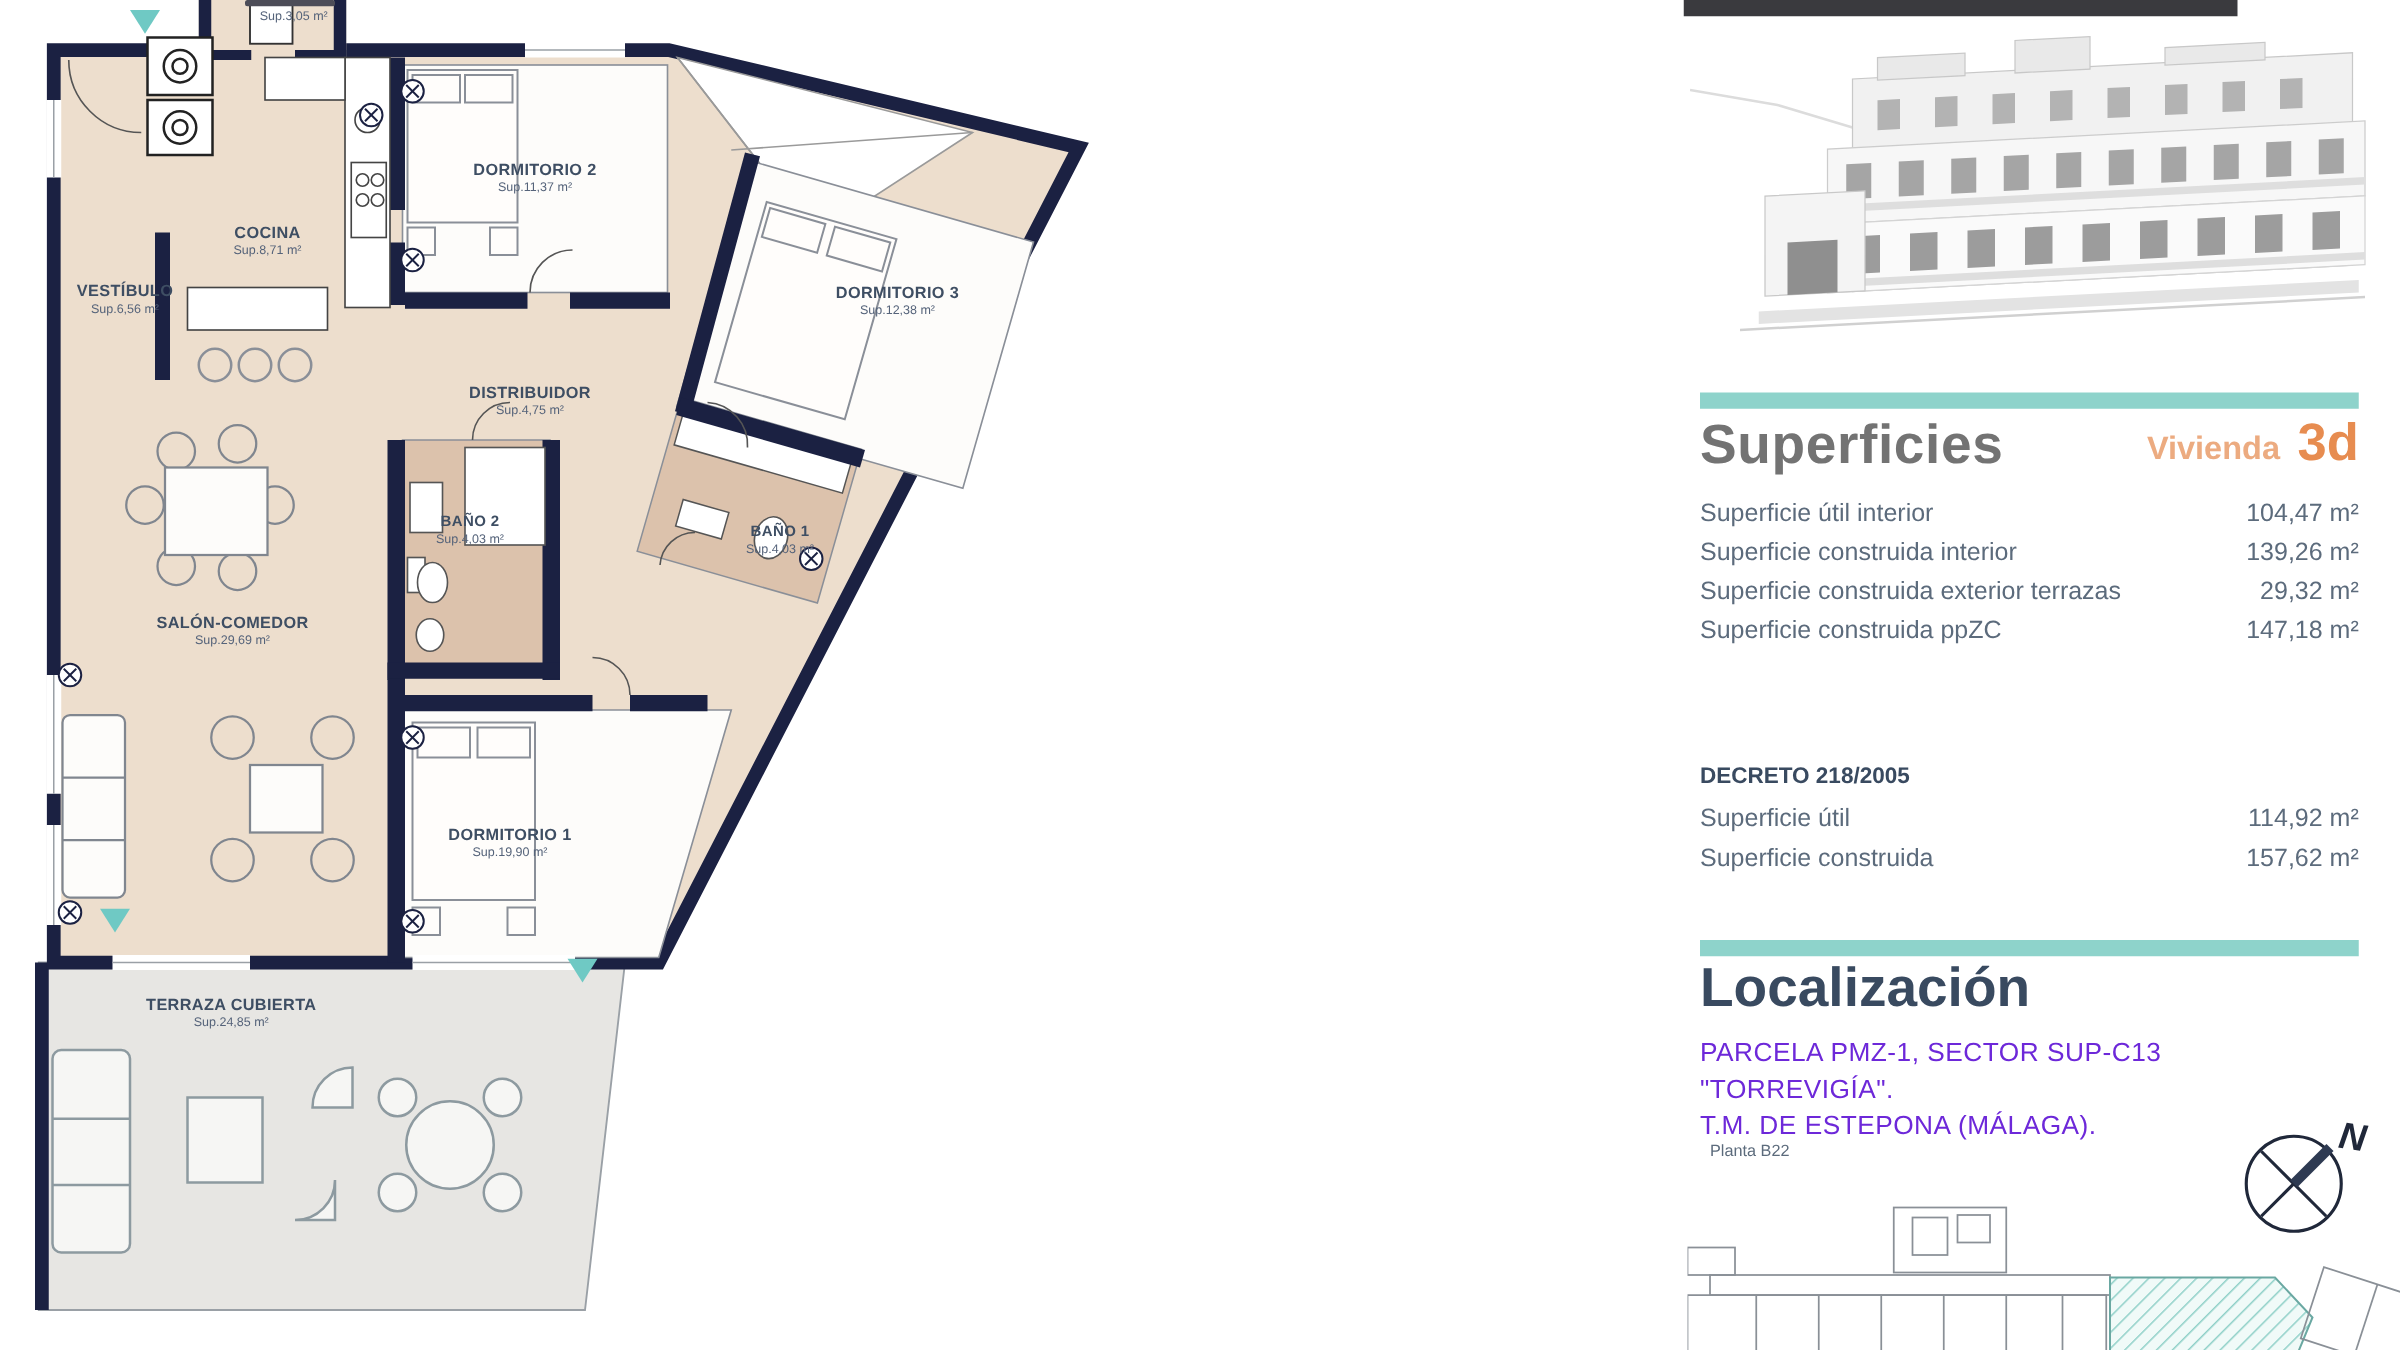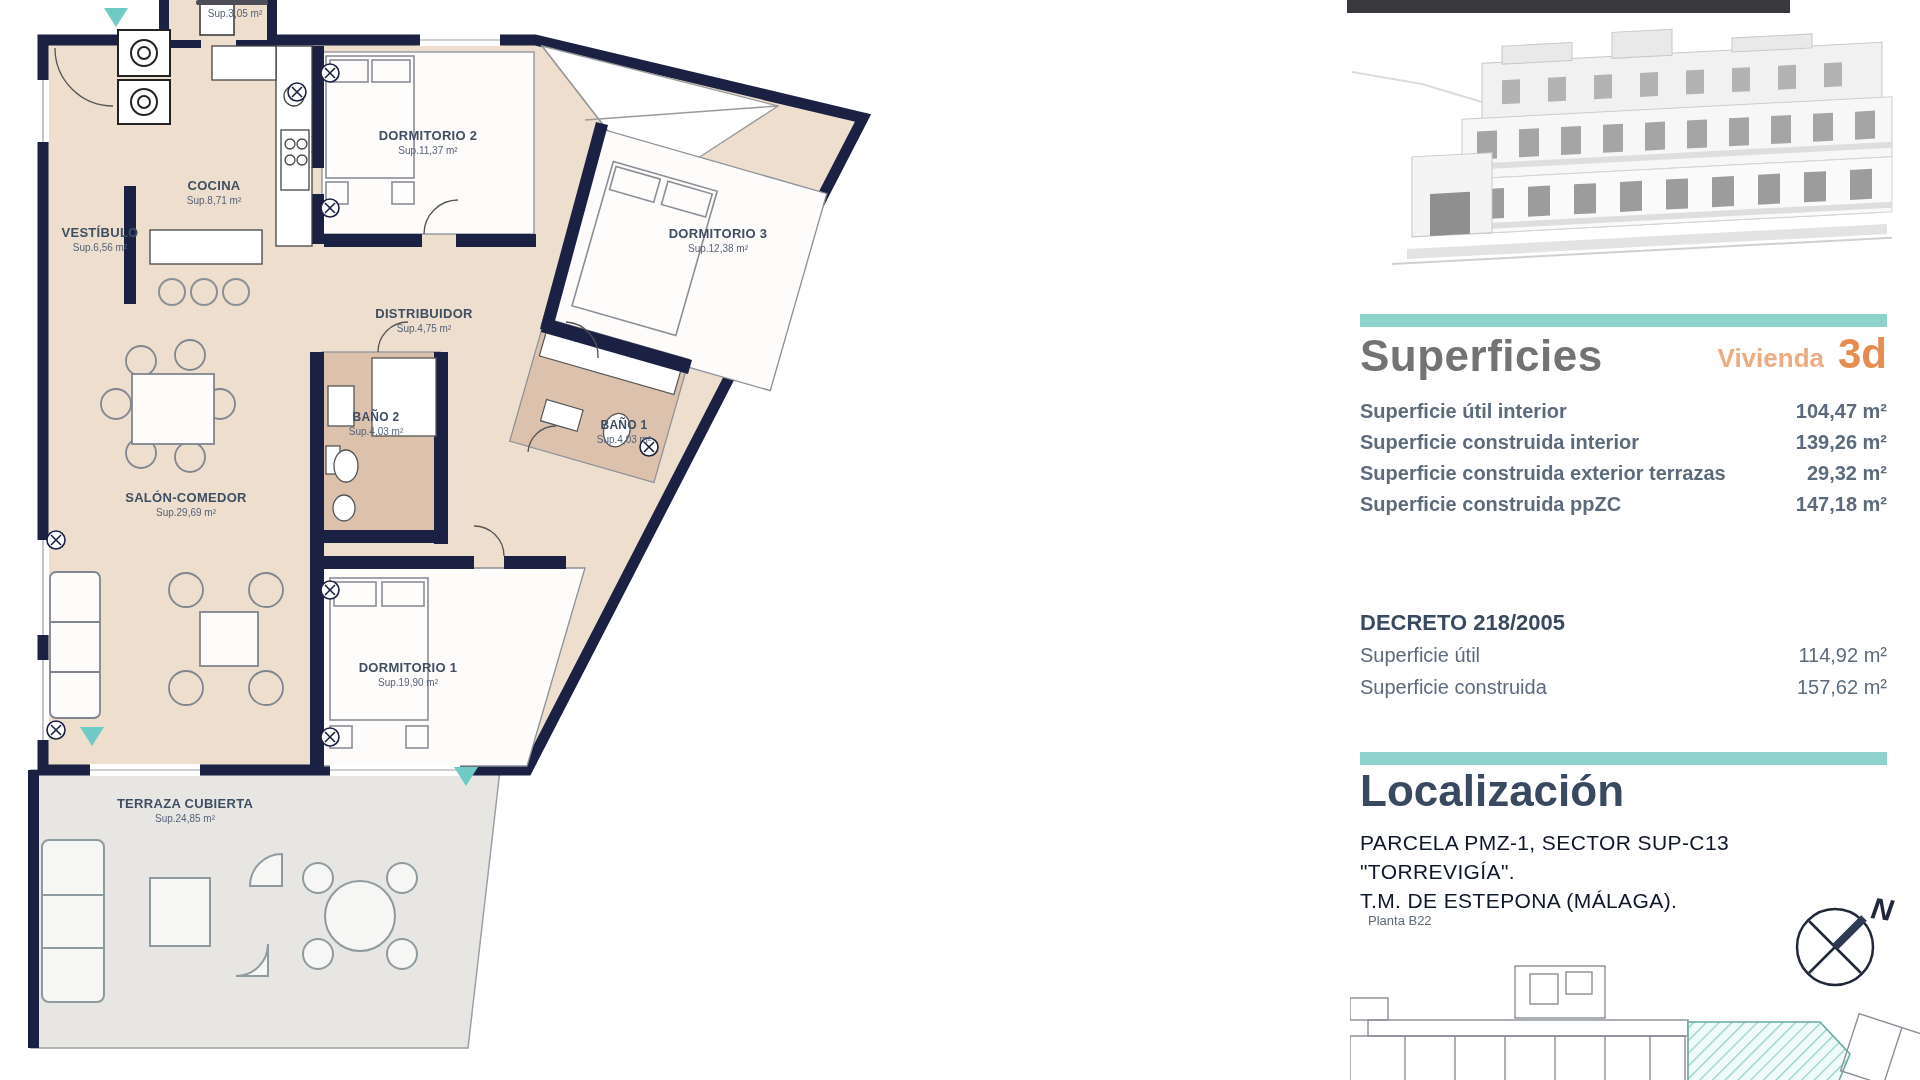--- a/index.html
+++ b/index.html
@@ -20,30 +20,30 @@
   #teal1{top:314px;} #teal2{top:752px;}
 
   .sup-head{position:absolute;left:1360px;top:330px;width:527px;display:flex;
             justify-content:space-between;align-items:flex-end;}
   .sup-title{font-size:44px;font-weight:bold;color:#737373;letter-spacing:.5px;}
   .unit-wrap{display:flex;align-items:flex-end;gap:14px;padding-bottom:3px;}
   .unit-label{font-size:26px;color:#ecab80;font-weight:bold;padding-bottom:4px;}
   .unit-code{font-size:42px;color:#e78c50;font-weight:bold;}
 
   .rows{position:absolute;left:1360px;width:527px;}
-  #sup-rows{top:400px;font-weight:bold;}
+  #sup-rows{top:400px;}
   .panel-row{display:flex;justify-content:space-between;font-size:20px;color:#5c6b7c;height:31px;}
   .panel-row .v{}
 
-  .decreto-title{position:absolute;left:1360px;top:610px;font-size:22px;font-weight:bold;color:#394a60;}
+  .decreto-title{position:absolute;left:1360px;top:610px;font-size:18px;font-weight:bold;color:#394a60;}
   #dec-rows{top:644px;}
   #dec-rows .panel-row{height:32px;}
 
   .loc-title{position:absolute;left:1360px;top:766px;font-size:44px;font-weight:bold;color:#394a60;}
-  .loc-lines{position:absolute;left:1360px;top:828px;width:527px;font-size:21px;color:#0f172a;
+  .loc-lines{position:absolute;left:1360px;top:828px;width:527px;font-size:21px;color:#6d28d9;
              letter-spacing:.4px;line-height:29px;}
   .planta-label{position:absolute;left:1368px;top:913px;font-size:13px;color:#5c6b7c;}
 
   svg{display:block;}
 </style>
 </head>
 <body>
 
 <div id="app">
 

